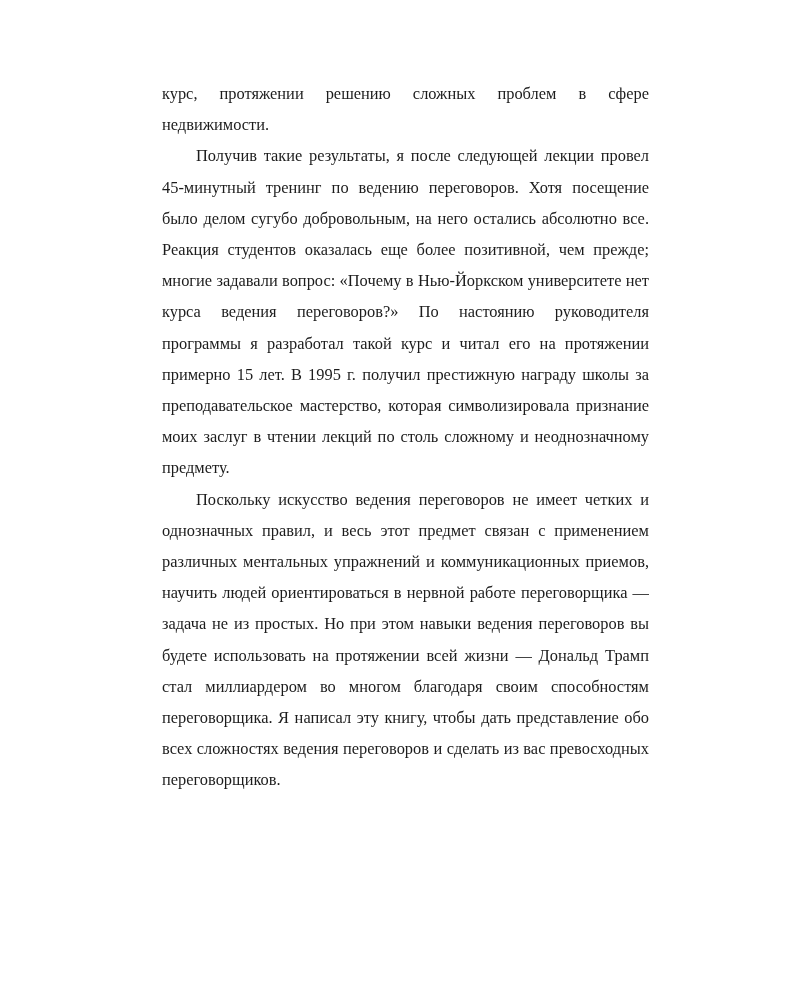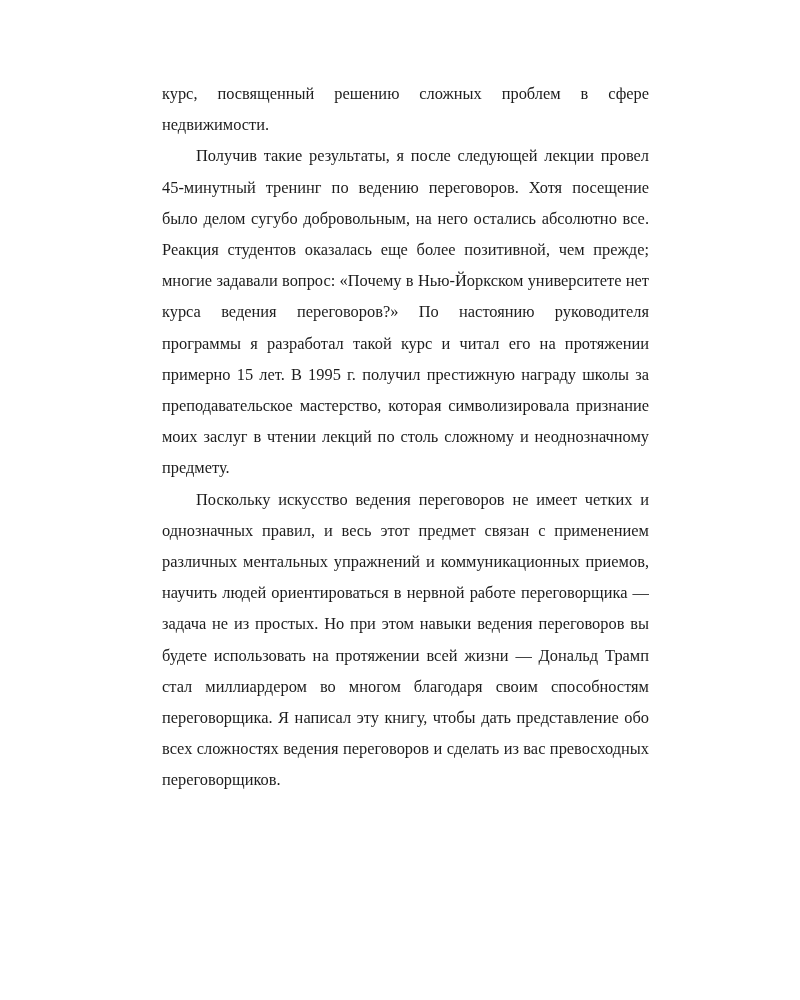--- a/index.html
+++ b/index.html
@@ -37,17 +37,17 @@
   }
   .para.indent {
     text-indent: 34px;
   }
 </style>
 </head>
 <body>
 
 <div class="page">
   <div class="text-column">
-    <p class="para">курс, посвященный решению сложных проблем в сфере недвижимости.</p>
+    <p class="para">курс, протяжении решению сложных проблем в сфере недвижимости.</p>
     <p class="para indent">Получив такие результаты, я после следующей лекции провел 45-минутный тренинг по ведению переговоров. Хотя посещение было делом сугубо добровольным, на него остались абсолютно все. Реакция студентов оказалась еще более позитивной, чем прежде; многие задавали вопрос: «Почему в Нью-Йоркском университете нет курса ведения переговоров?» По настоянию руководителя программы я разработал такой курс и читал его на протяжении примерно 15 лет. В 1995 г. получил престижную награду школы за преподавательское мастерство, которая символизировала признание моих заслуг в чтении лекций по столь сложному и неоднозначному предмету.</p>
     <p class="para indent">Поскольку искусство ведения переговоров не имеет четких и однозначных правил, и весь этот предмет связан с применением различных ментальных упражнений и коммуникационных приемов, научить людей ориентироваться в нервной работе переговорщика — задача не из простых. Но при этом навыки ведения переговоров вы будете использовать на протяжении всей жизни — Дональд Трамп стал миллиардером во многом благодаря своим способностям переговорщика. Я написал эту книгу, чтобы дать представление обо всех сложностях ведения переговоров и сделать из вас превосходных переговорщиков.</p>
   </div>
 </div>
 
 </body></html>

